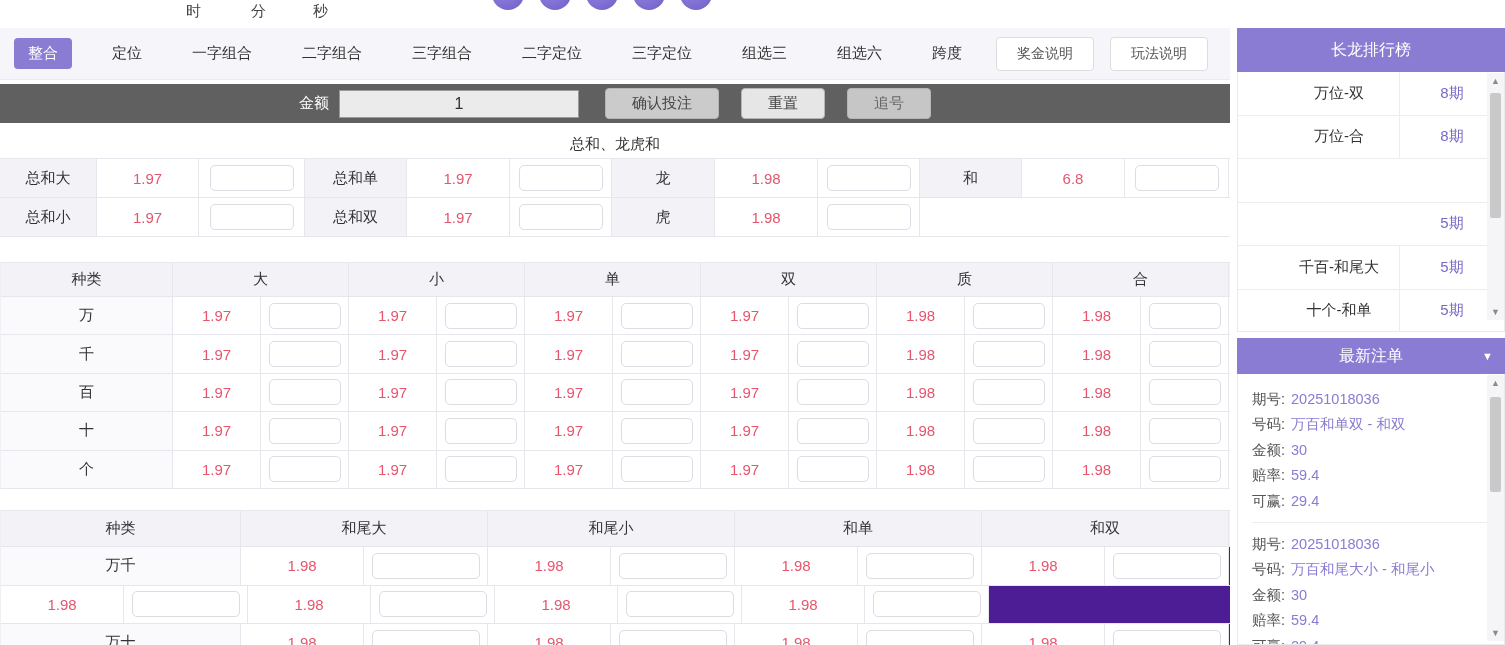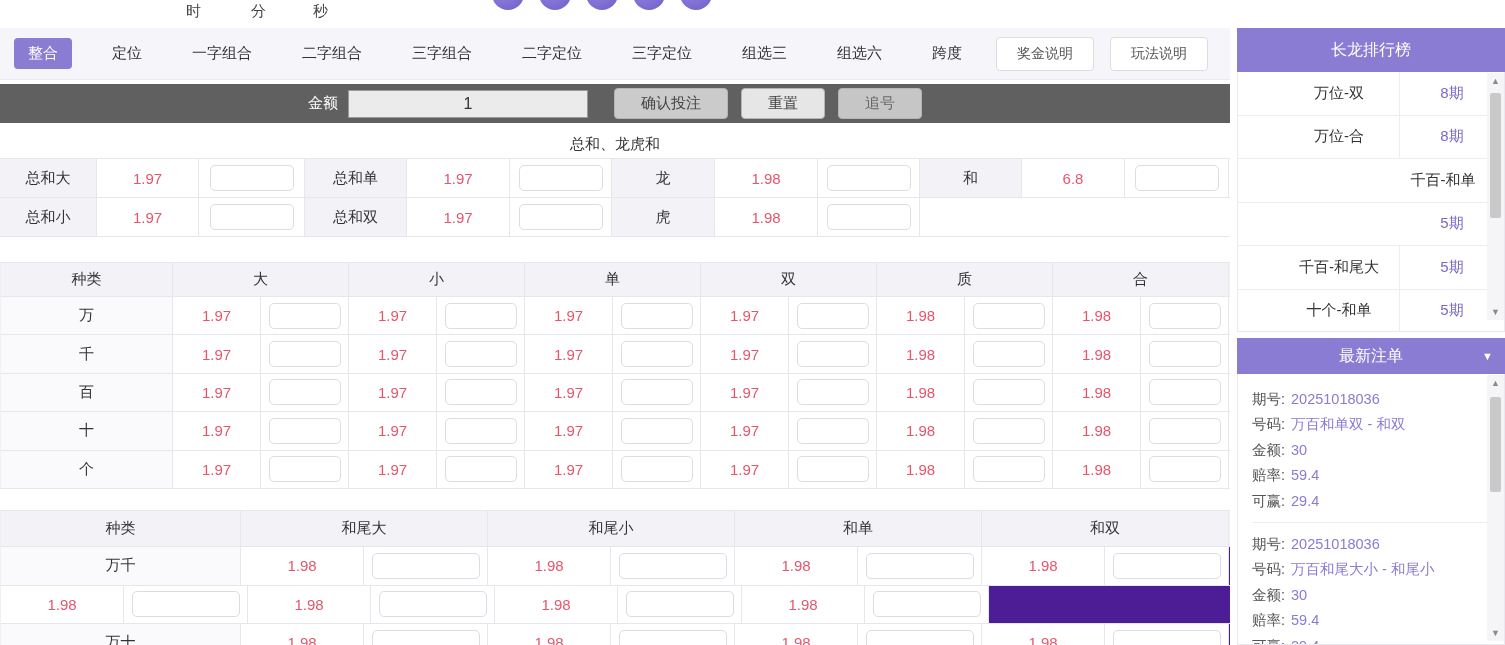--- a/index.html
+++ b/index.html
@@ -22,21 +22,21 @@
   .help-btn { background:#fff; border:1px solid #ddd; border-radius:4px; font-size:14px; color:#555;
     padding:7px 20px; cursor:pointer; }
 
   
   #bet-bar { position:absolute; left:0; top:84px; width:1230px; height:39px; background:#606060;
     display:flex; align-items:center; justify-content:center; }
   #amount-label { color:#fff; font-size:15px; margin-right:10px; }
   #amount-input { width:240px; height:28px; background:#ebebeb; border:1px solid #9a9a9a;
     text-align:center; font-size:16px; color:#333; }
   .bet-btn { height:31px; padding:0 26px; font-size:15px; border-radius:4px; border:1px solid #b5b5b5;
-    color:#444; cursor:pointer; margin-left:13px; }
+    color:#444; cursor:pointer; margin-left:22px; }
   #submit-btn { background:#cbcbcb; margin-left:26px; }
   #reset-btn  { background:#e6e6e6; }
   #chase-btn  { background:#c6c6c6; color:#666; }
 
   
   #sum-title { position:absolute; left:0; top:130px; width:1230px; height:28px; text-align:center;
     font-size:15px; color:#333; line-height:28px; }
   #sum-table { position:absolute; left:0; top:158px; width:1230px; border-top:1px solid #e6e6ec; }
   .sum-row { display:flex; height:39px; border-bottom:1px solid #e6e6ec; }
   .cell { display:flex; align-items:center; justify-content:center; font-size:15px;
@@ -404,21 +404,20 @@
     <div id="rank-body">
         <div class="rank-row">
           <div class="rank-name">万位-双</div>
           <div class="rank-val">8期</div>
         </div>
         <div class="rank-row">
           <div class="rank-name">万位-合</div>
           <div class="rank-val">8期</div>
         </div>
         <div class="rank-row">
-          <div class="rank-name">千百-和单</div>
         </div>
         <div class="rank-row">
           <div class="rank-val">5期</div>
         </div>
         <div class="rank-row">
           <div class="rank-name">千百-和尾大</div>
           <div class="rank-val">5期</div>
         </div>
         <div class="rank-row">
           <div class="rank-name">十个-和单</div>

